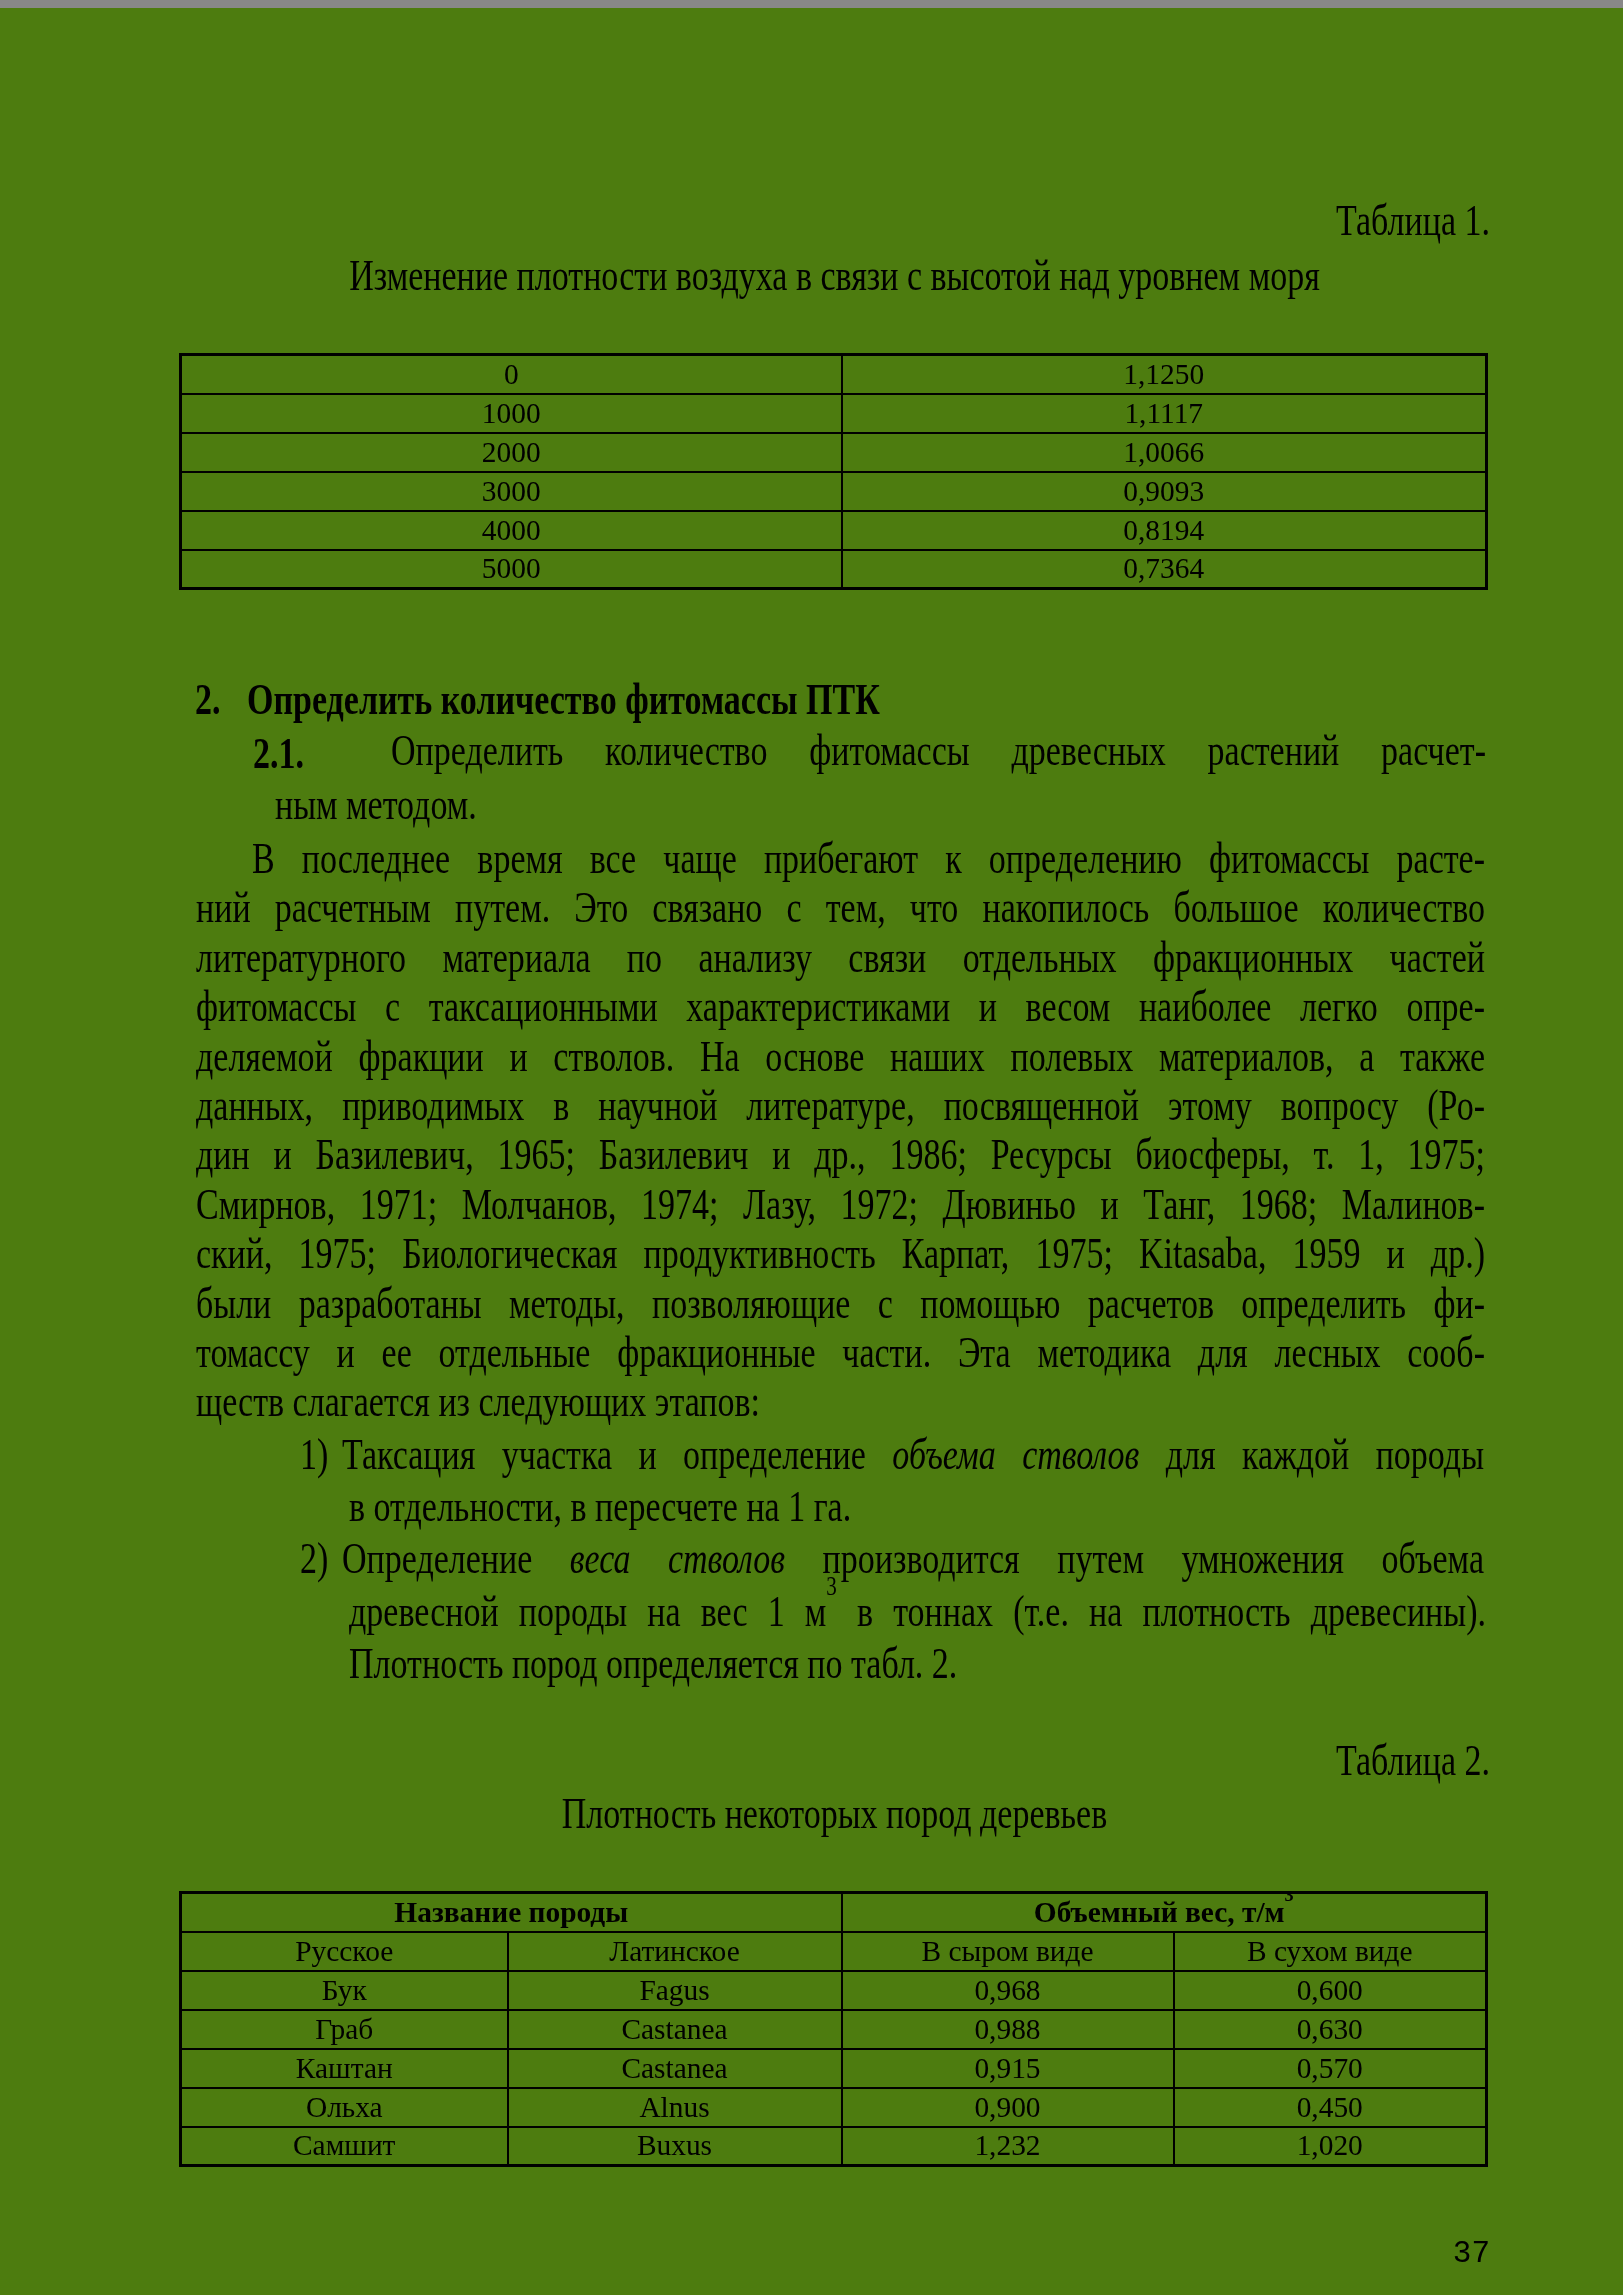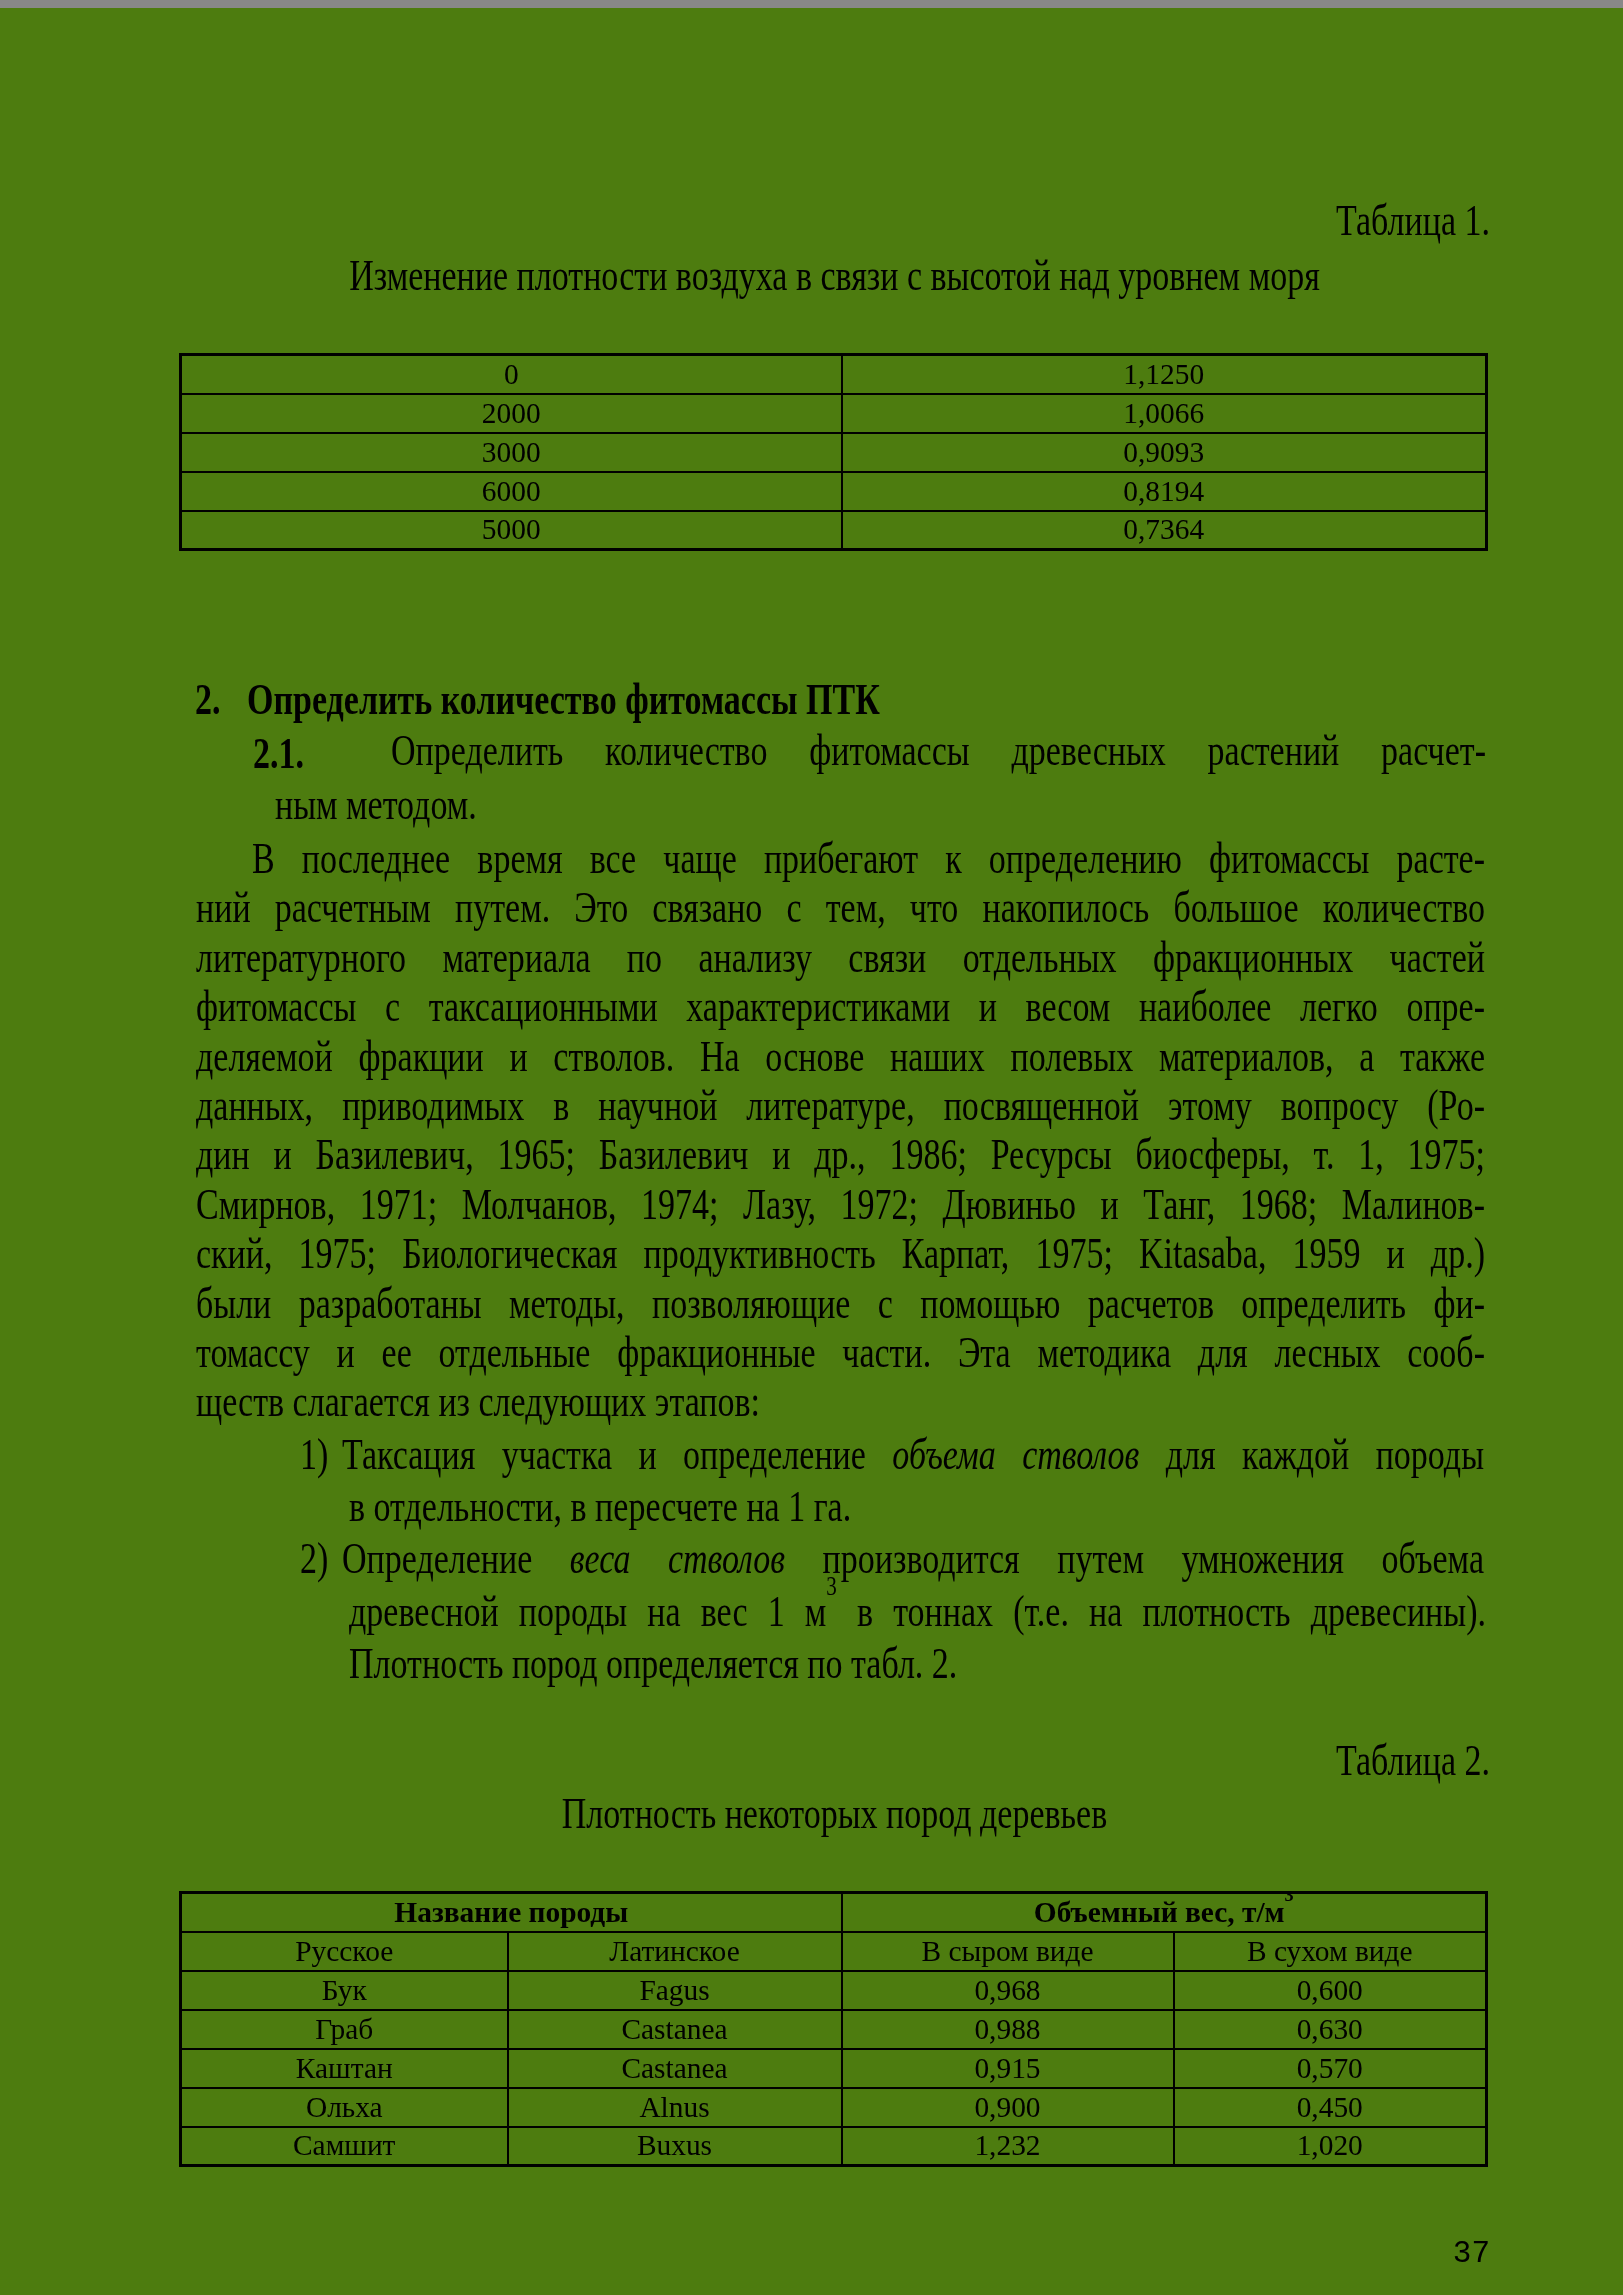--- a/index.html
+++ b/index.html
@@ -46,29 +46,33 @@
     <colgroup>
         <col style="width:661px">
         <col style="width:645px">
       </colgroup>
     <tbody>
     <tr style="height:39px">
       <td>0</td>
       <td>1,1250</td>
     </tr>
     <tr style="height:39px">
+      <td>1000</td>
+      <td>1,1117</td>
+    </tr>
+    <tr style="height:39px">
       <td>2000</td>
       <td>1,0066</td>
     </tr>
     <tr style="height:39px">
       <td>3000</td>
       <td>0,9093</td>
     </tr>
     <tr style="height:39px">
-      <td>6000</td>
+      <td>4000</td>
       <td>0,8194</td>
     </tr>
     <tr style="height:39px">
       <td>5000</td>
       <td>0,7364</td>
     </tr>
   </tbody>
     </table>
 
   <div class="abs stretch t-head" style="left:195px;top:664px;width:1290px;">

